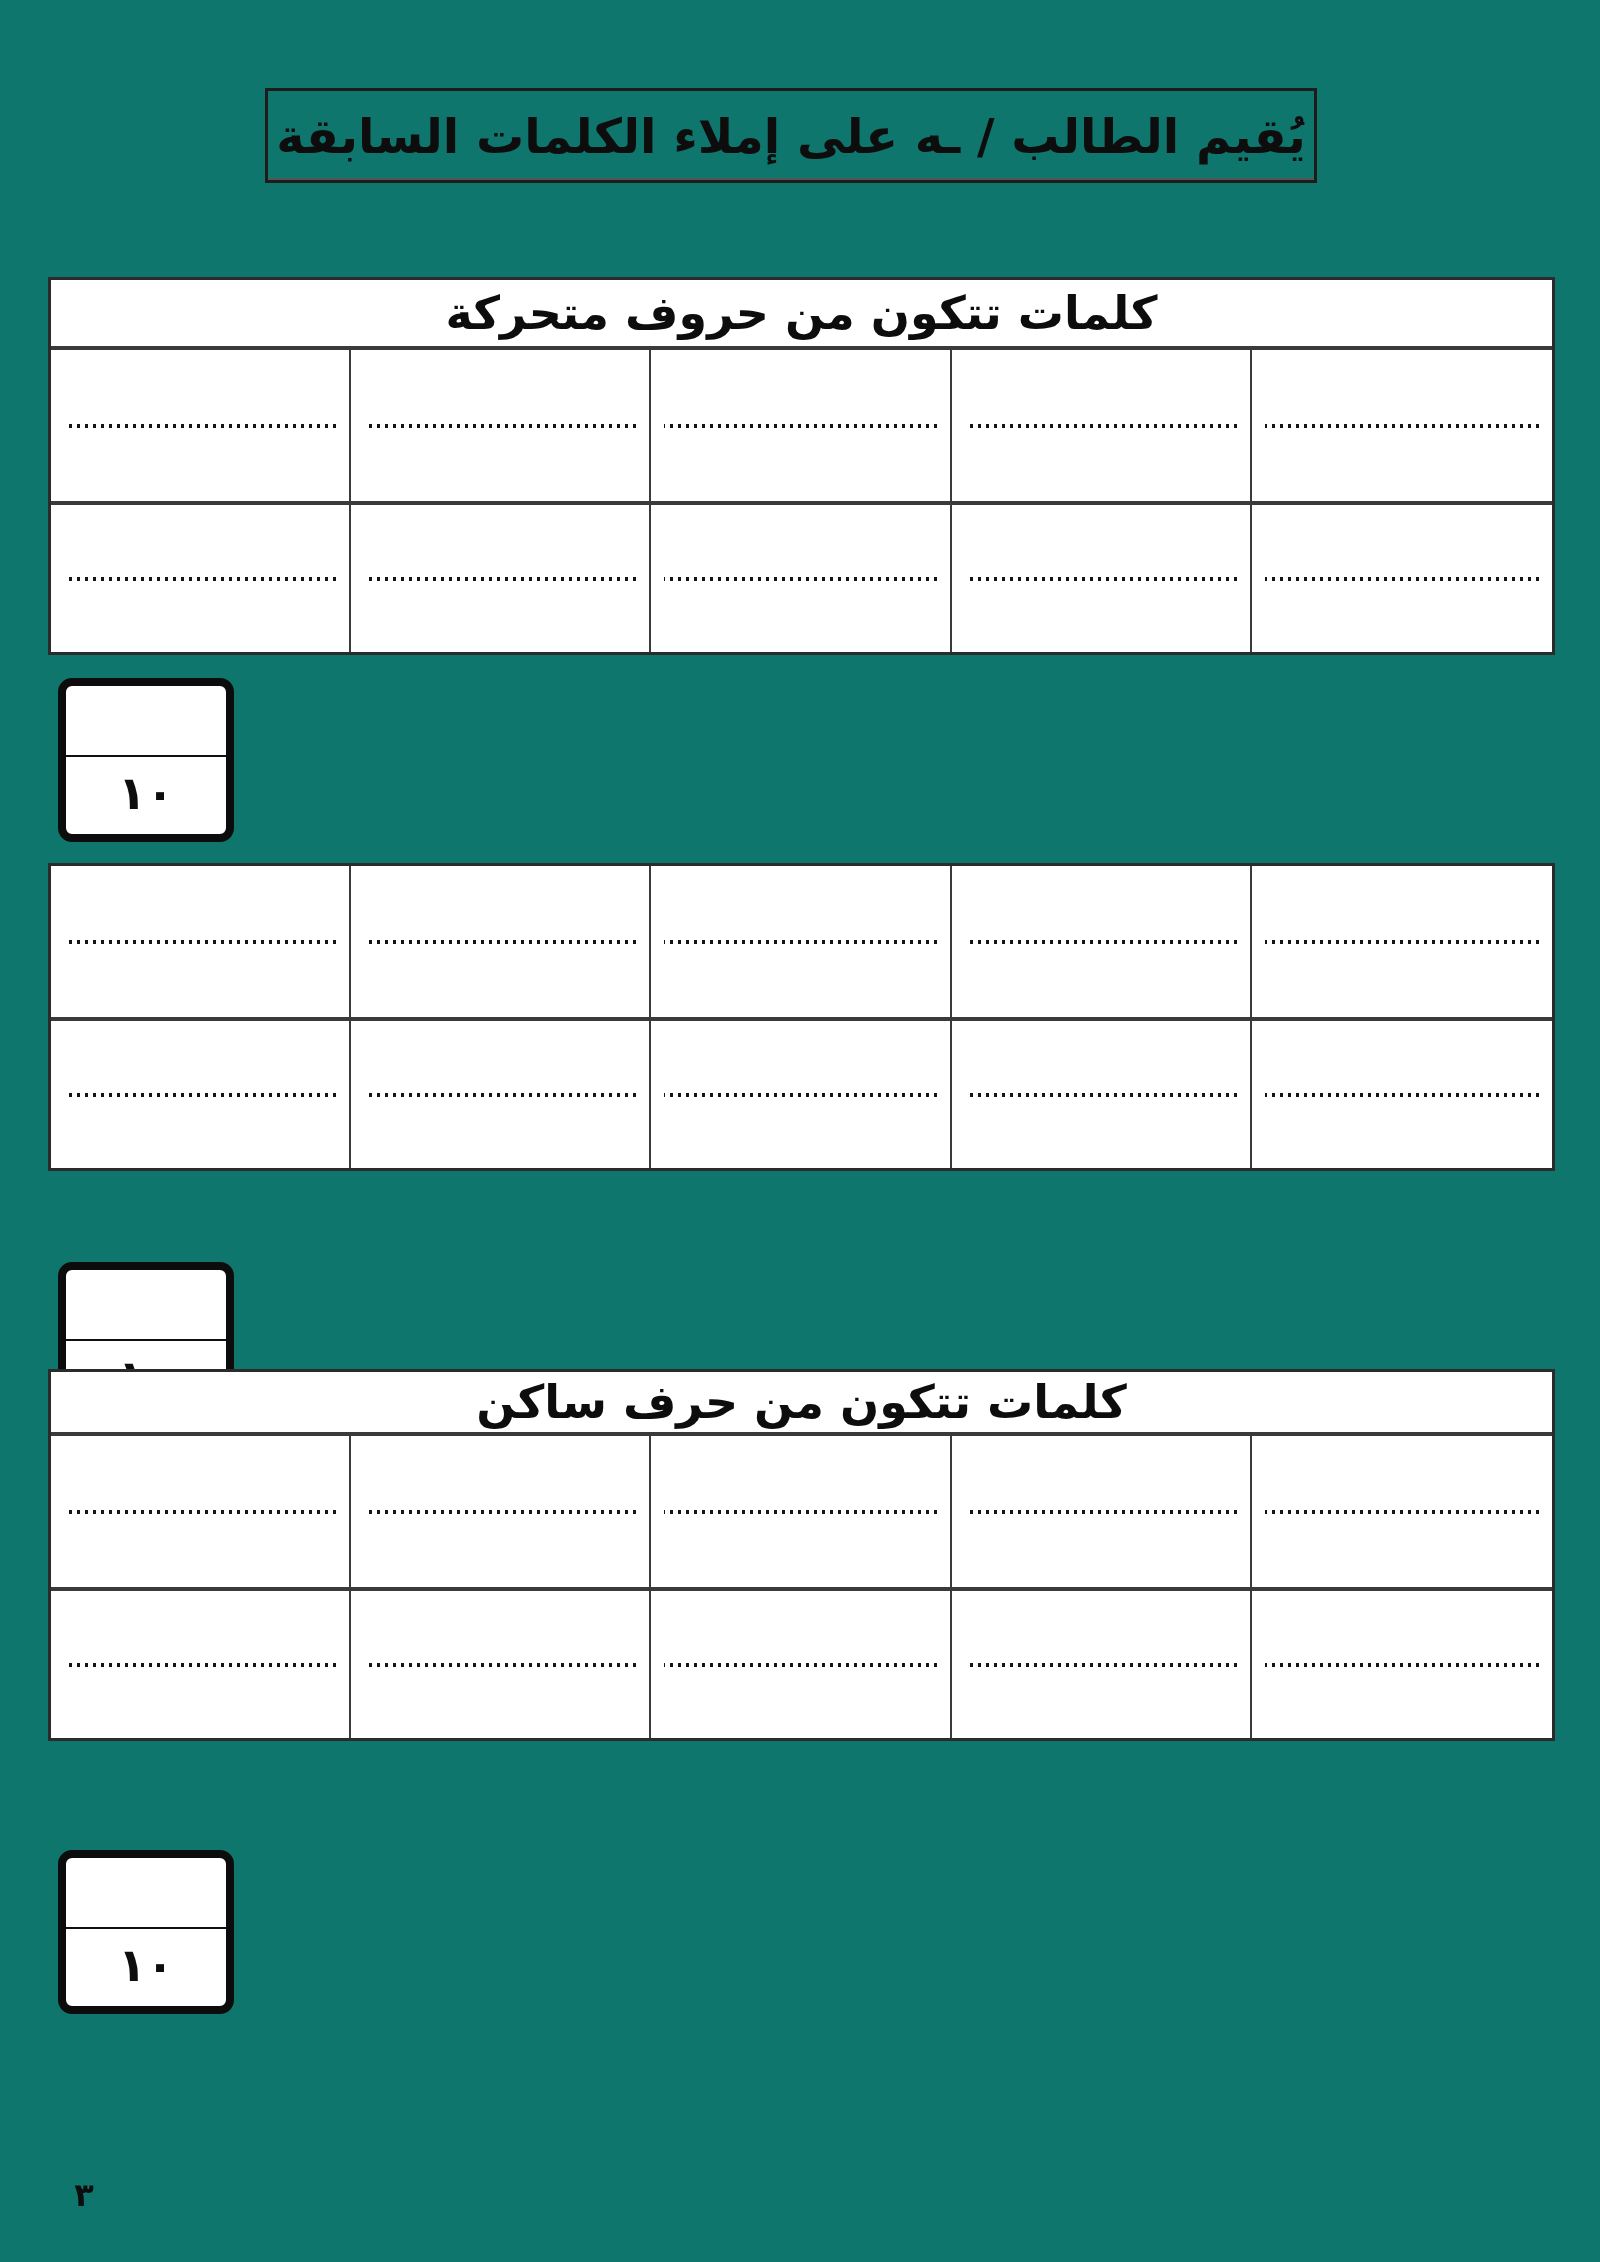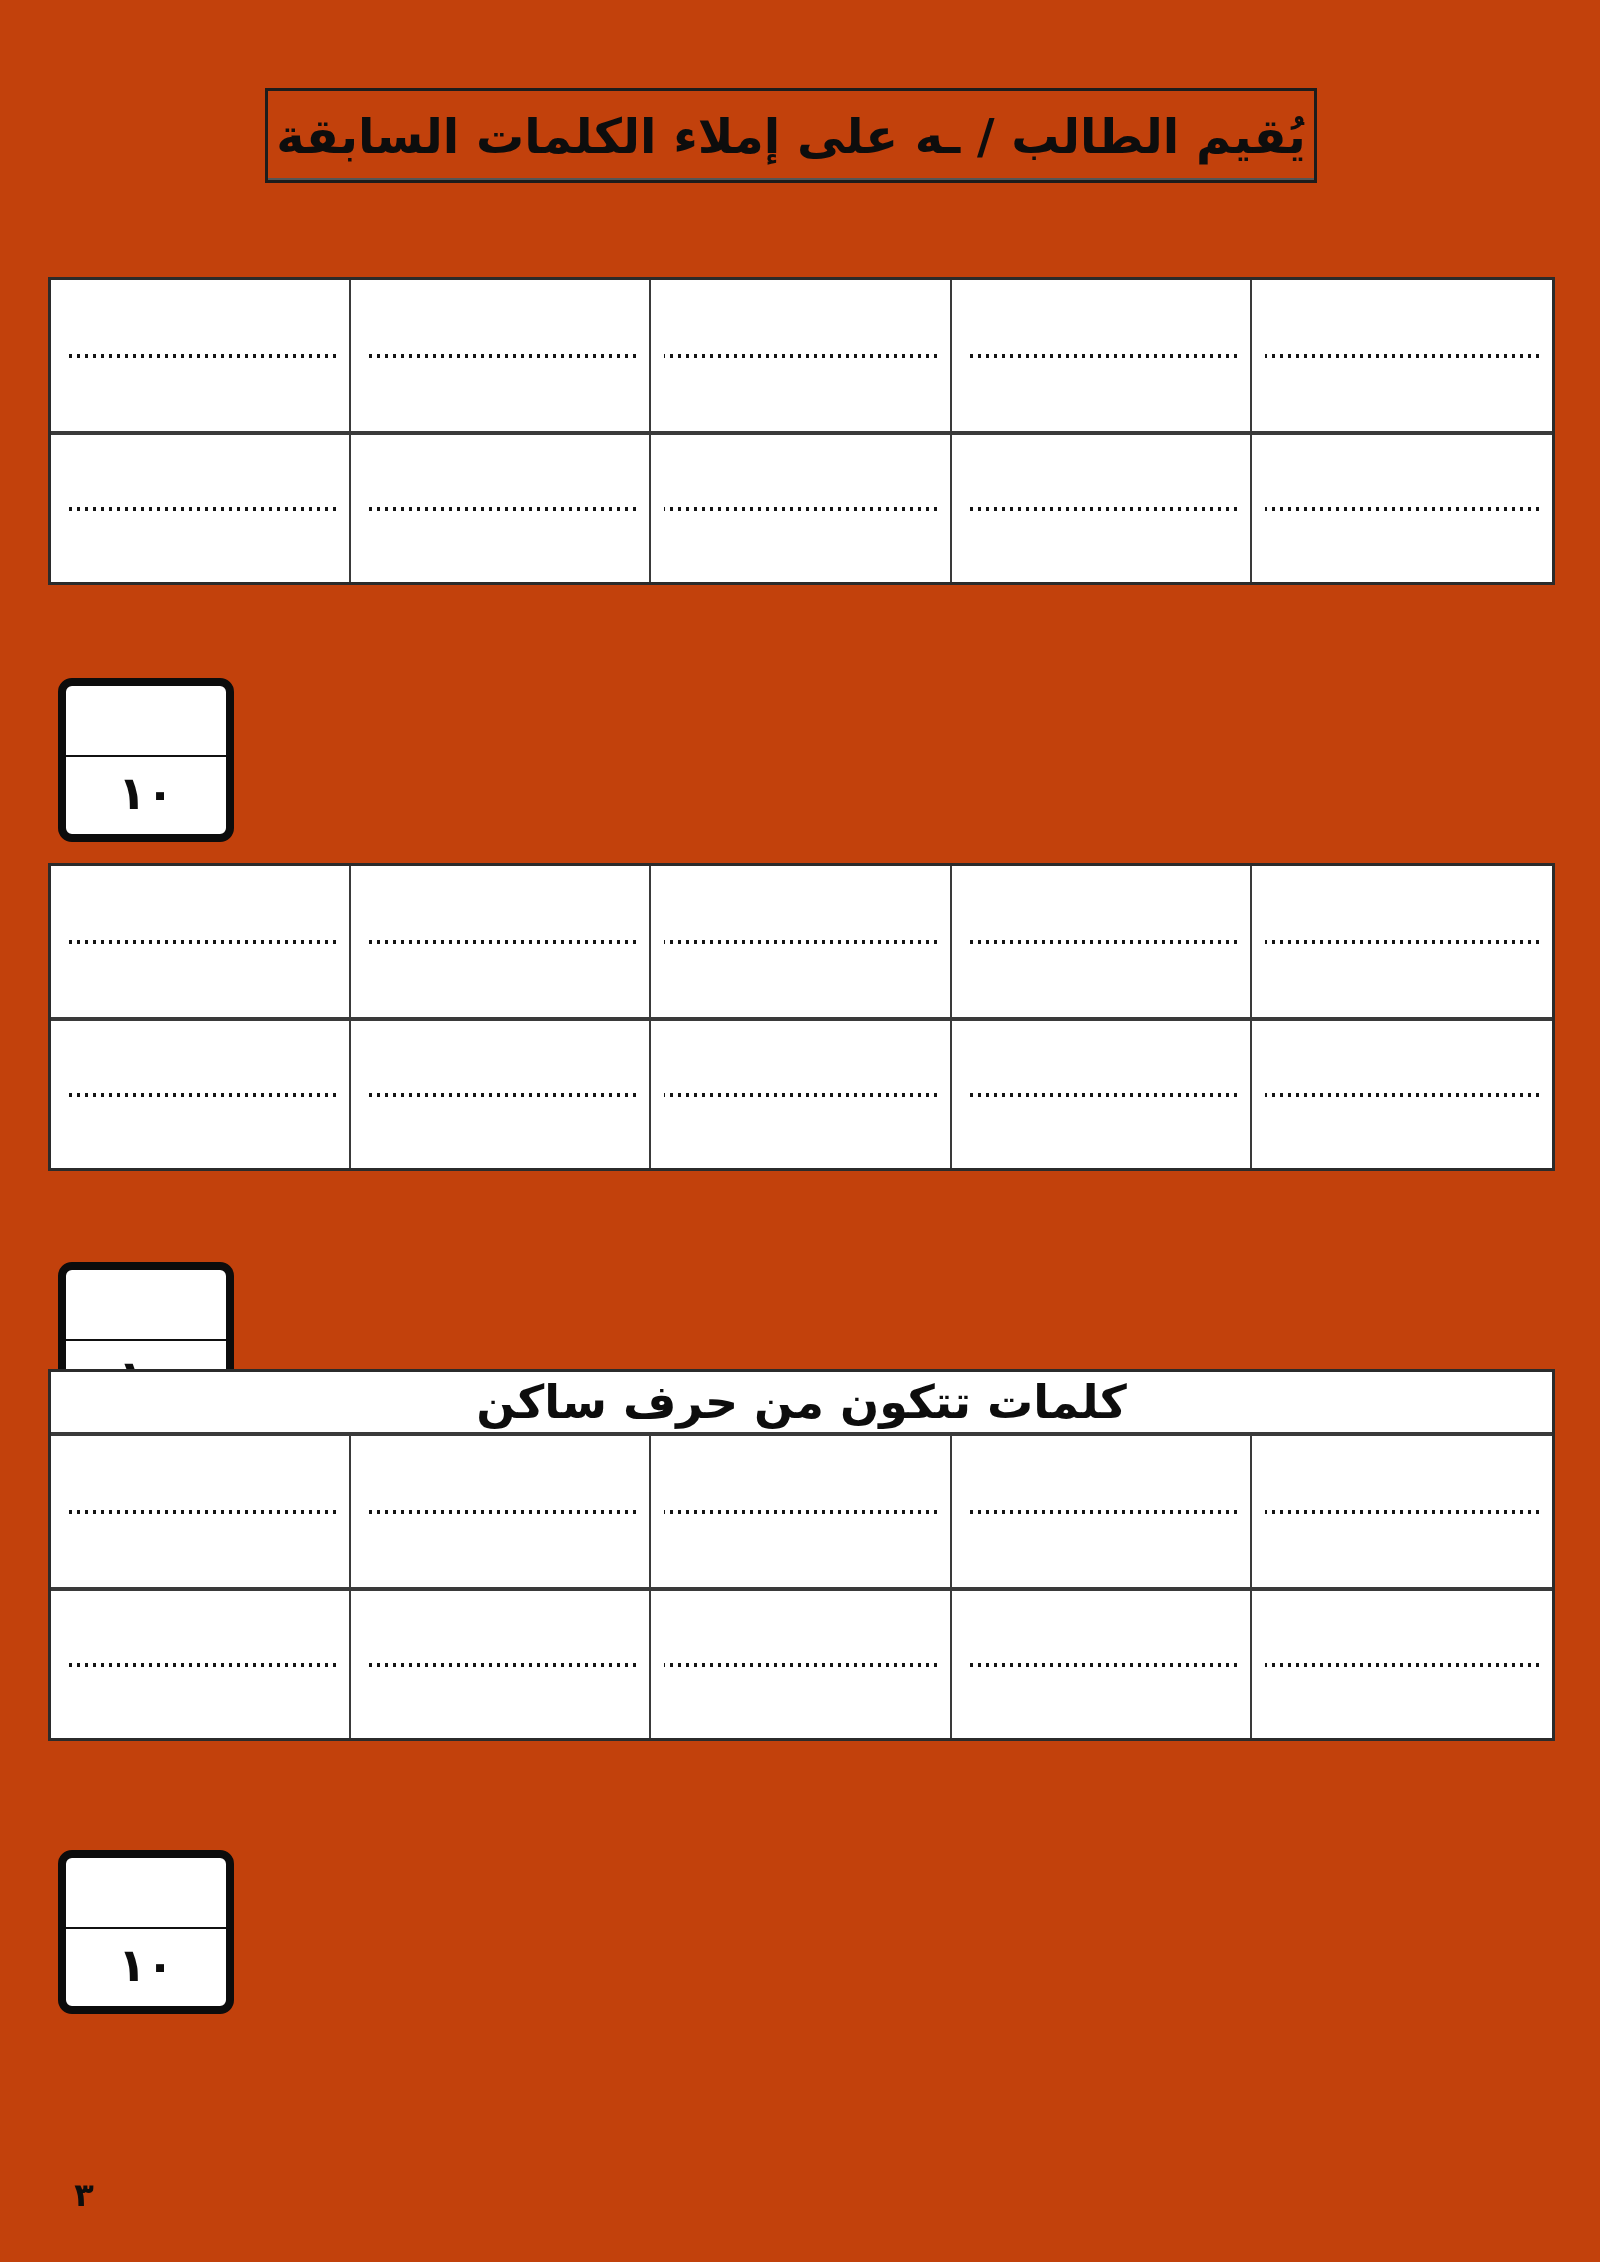--- a/index.html
+++ b/index.html
@@ -4,21 +4,21 @@
 <style>
   * { margin: 0; padding: 0; box-sizing: border-box; }
   html, body { background: #e8e8e8; }
   body { font-family: "DejaVu Sans", sans-serif; }
 
   .page {
     position: relative;
     width: 1600px;
     height: 2262px;
     margin: 0 auto;
-    background: #c2410c;
+    background: #0f766e;
     color: #111;
     direction: rtl;
     overflow: hidden;
   }
 
   
   .title-box {
     position: absolute;
     left: 265px;
     top: 88px;
@@ -129,20 +129,23 @@
 </head>
 <body>
 
 <div class="page">
 
   <div class="title-box">
     <span>يُقيم الطالب / ـه على إملاء الكلمات السابقة</span>
   </div>
 
   <div class="wtable" id="table-1">
+    <div class="thead">
+      <span>كلمات تتكون من حروف متحركة</span>
+    </div>
     <div class="tgrid">
         <div class="cell">
           <div class="dots"></div>
         </div>
         <div class="cell">
           <div class="dots"></div>
         </div>
         <div class="cell">
           <div class="dots"></div>
         </div>

